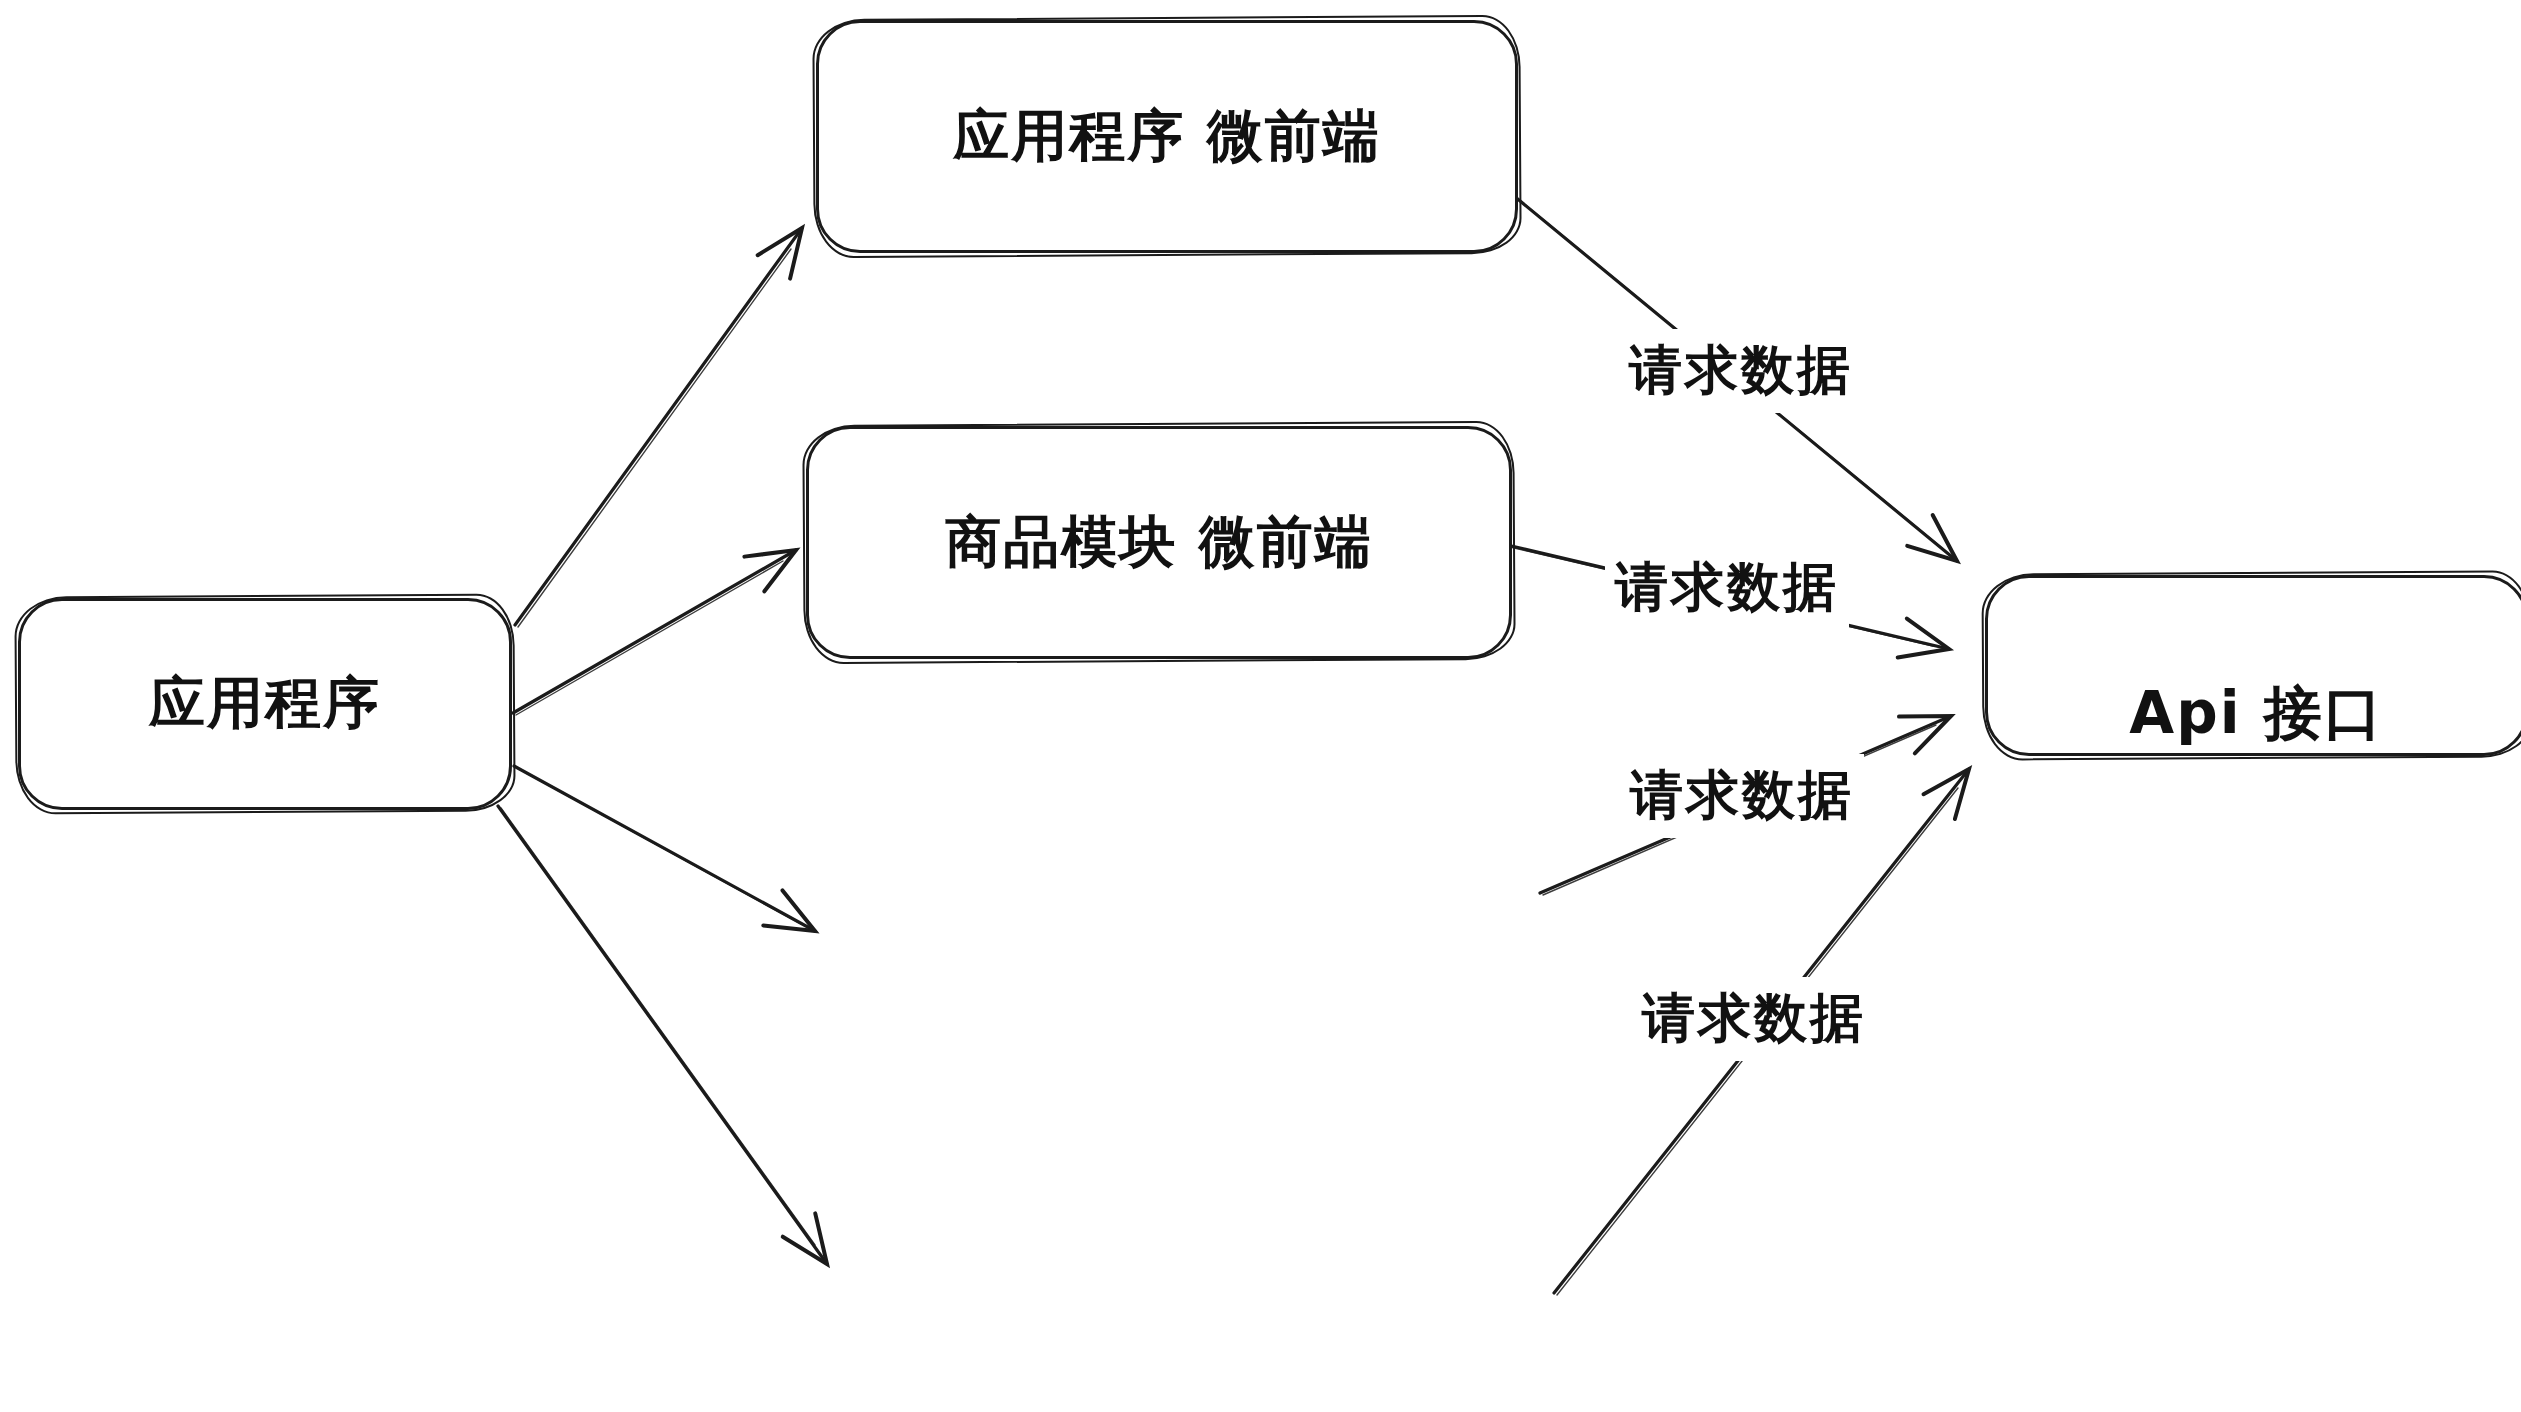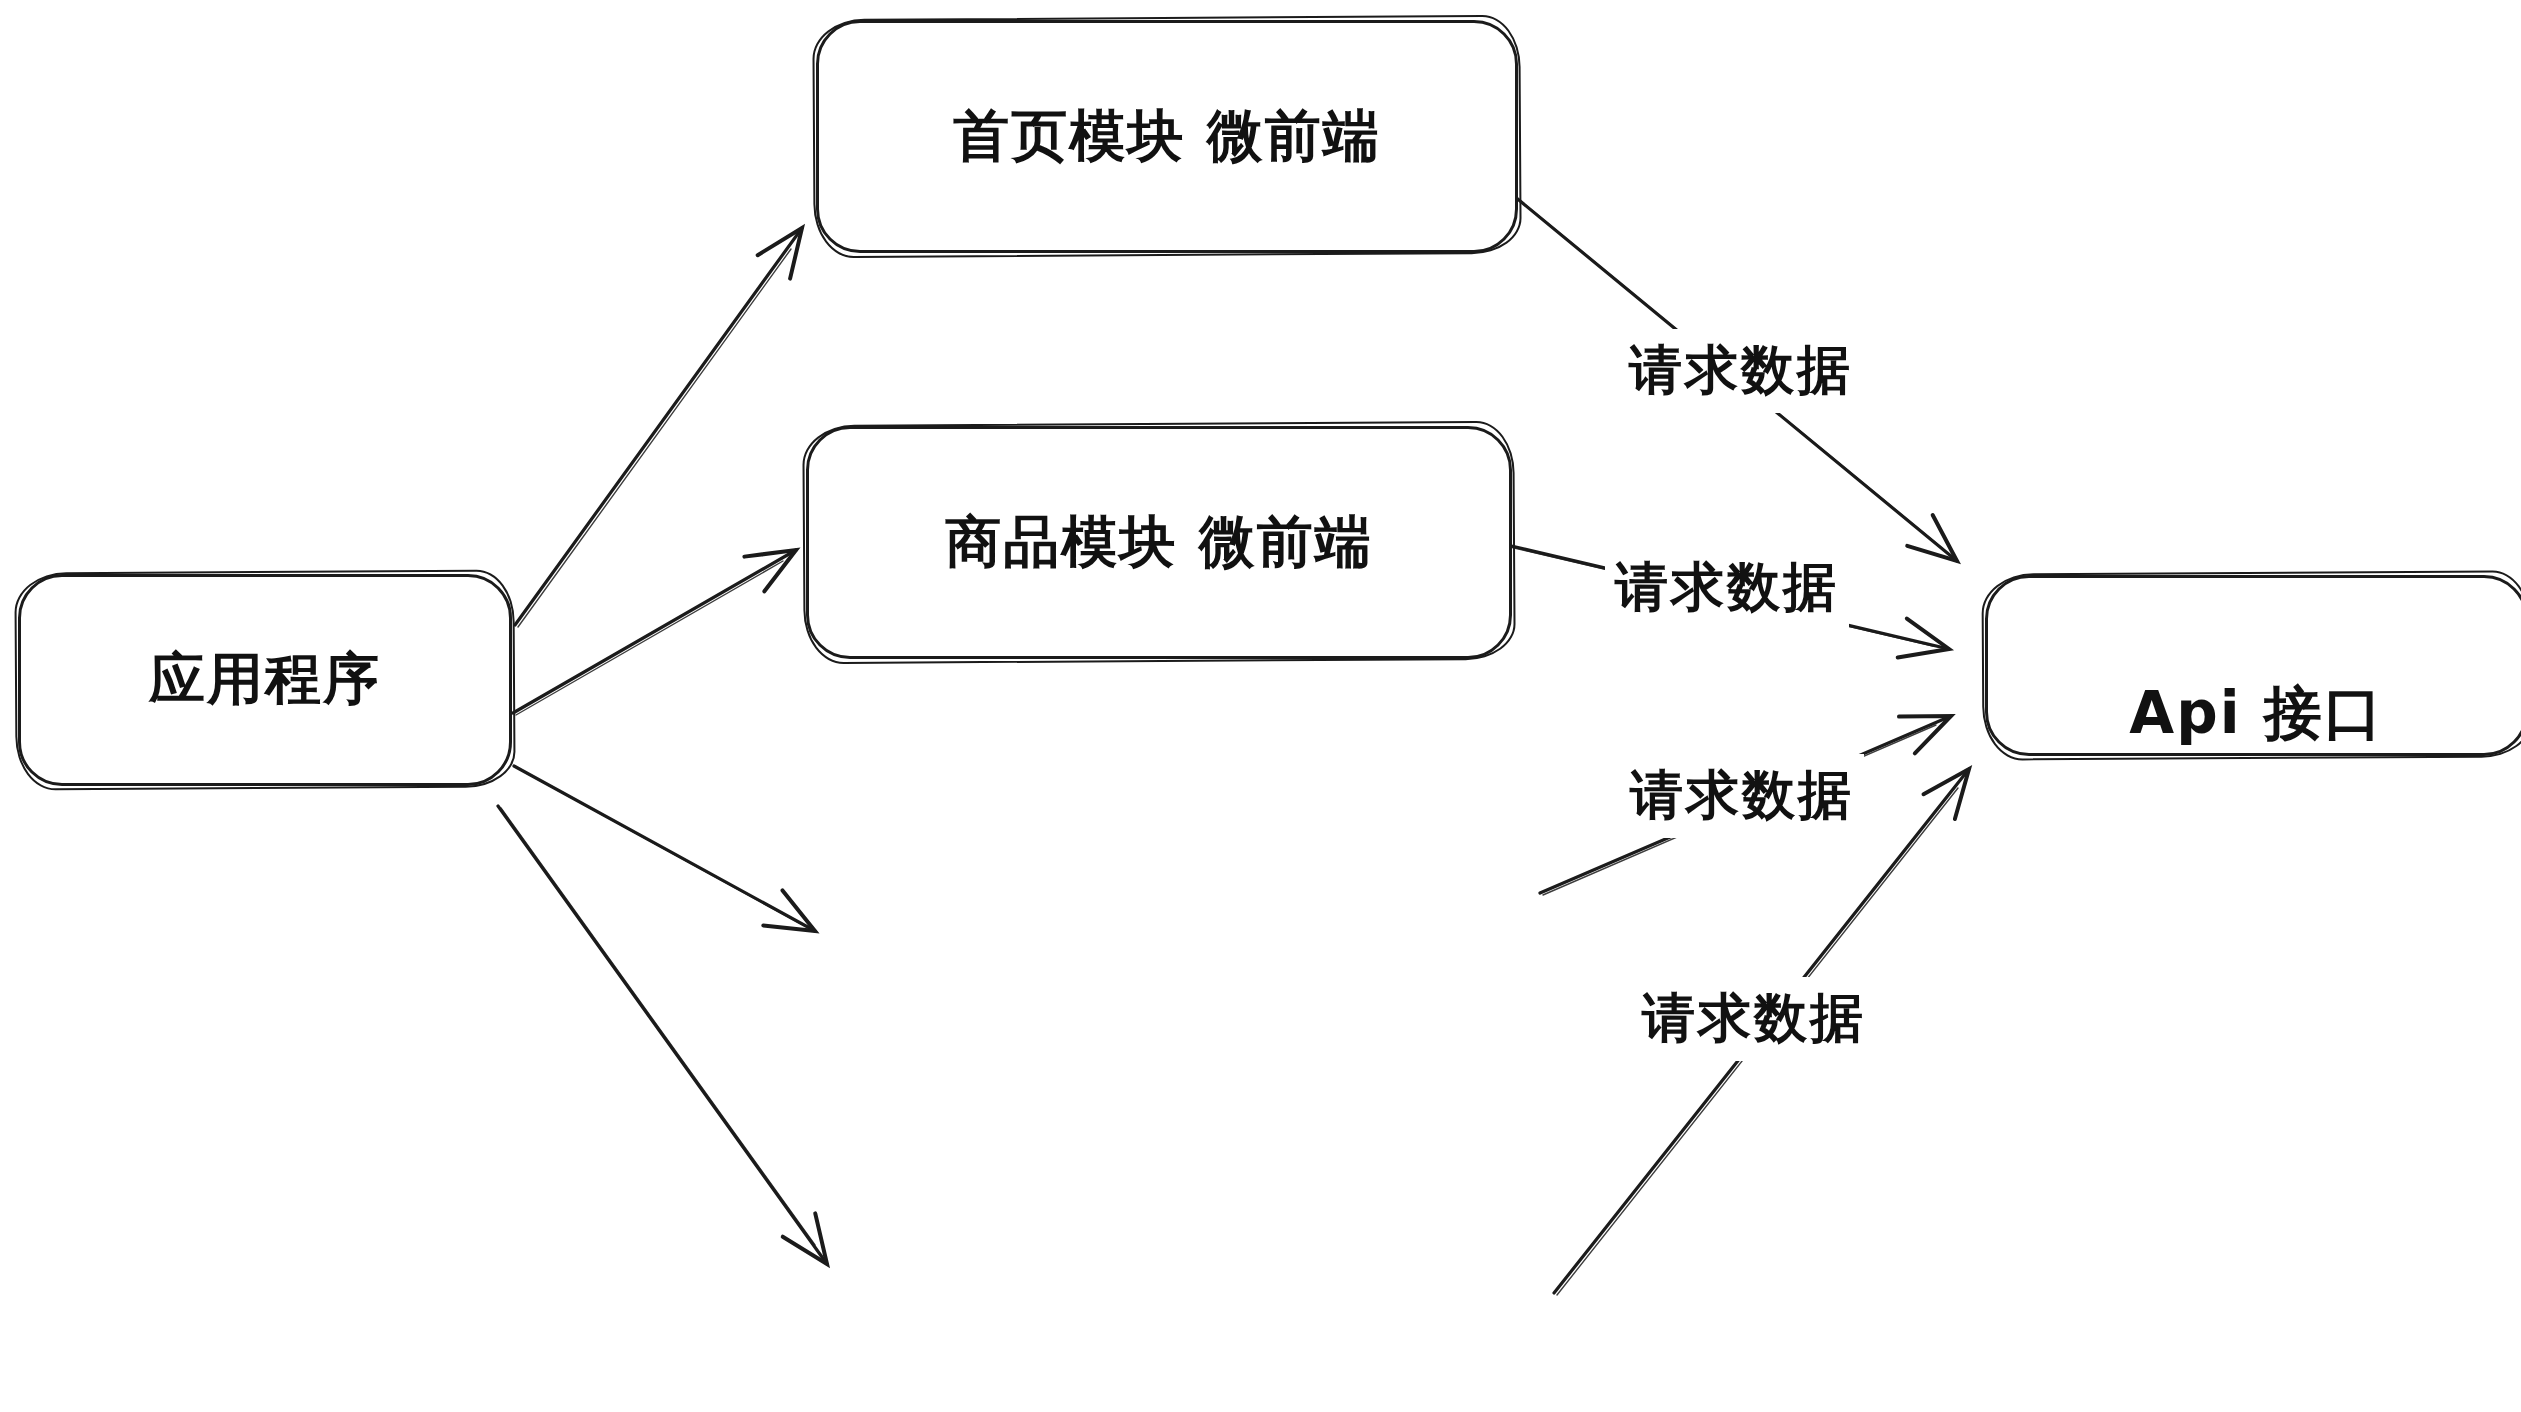--- a/index.html
+++ b/index.html
@@ -52,21 +52,21 @@
     content: "";
     position: absolute;
     inset: -6px;
     border: 2px solid #1b1b1b;
     border-radius: 52px 38px 50px 40px / 40px 52px 36px 54px;
     transform: rotate(-0.35deg);
     pointer-events: none;
   }
   .node span { position: relative; z-index: 1; white-space: nowrap; }
 
-  .node-app     { left: 18px;   top: 574px;  width: 494px; height: 212px; font-size: 56px; }
+  .node-app     { left: 18px;   top: 598px;  width: 494px; height: 212px; font-size: 56px; }
   .node-home    { left: 816px;  top: 20px;   width: 702px; height: 233px; font-size: 56px; }
   .node-product { left: 806px;  top: 426px;  width: 706px; height: 233px; font-size: 56px; }
   .node-about   { left: 824px;  top: 808px;  width: 712px; height: 232px; font-size: 56px; }
   .node-contact { left: 843px;  top: 1166px; width: 706px; height: 238px; font-size: 56px; }
   .node-api     { left: 1985px; top: 575px;  width: 543px; height: 181px; font-size: 58px; align-items: flex-end; }
 
   .edge-label {
     position: absolute;
     z-index: 3;
     transform: translate(-50%, -50%);
@@ -128,21 +128,21 @@
       <line x1="1554" y1="1293" x2="1969" y2="769" marker-end="url(#ah)"></line>
       <line class="ghost" x1="1554" y1="1293" x2="1955" y2="786"></line>
     </g>
   </svg>
 
   <div class="node node-app">
     <span>应用程序</span>
   </div>
 
   <div class="node node-home">
-    <span>首页模块 微前端</span>
+    <span>应用程序 微前端</span>
   </div>
 
   <div class="node node-product">
     <span>商品模块 微前端</span>
   </div>
 
 
 
   <div class="node node-api">
     <span>Api 接口</span>

